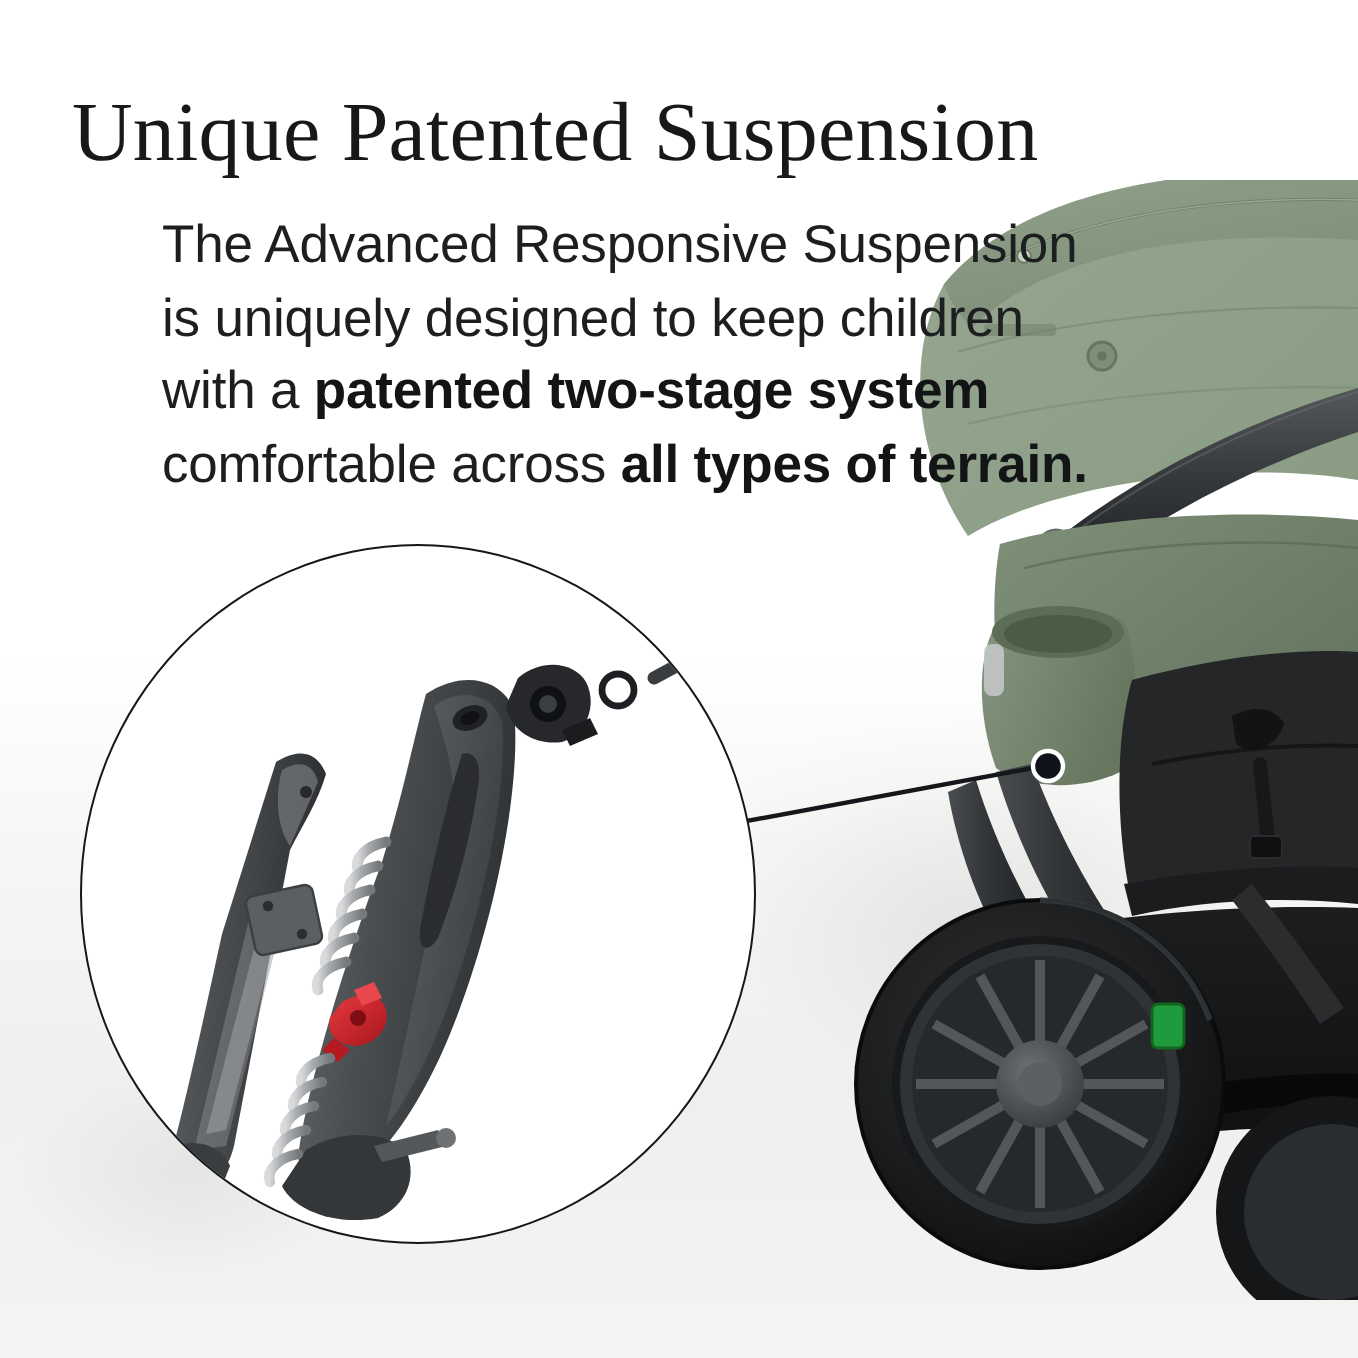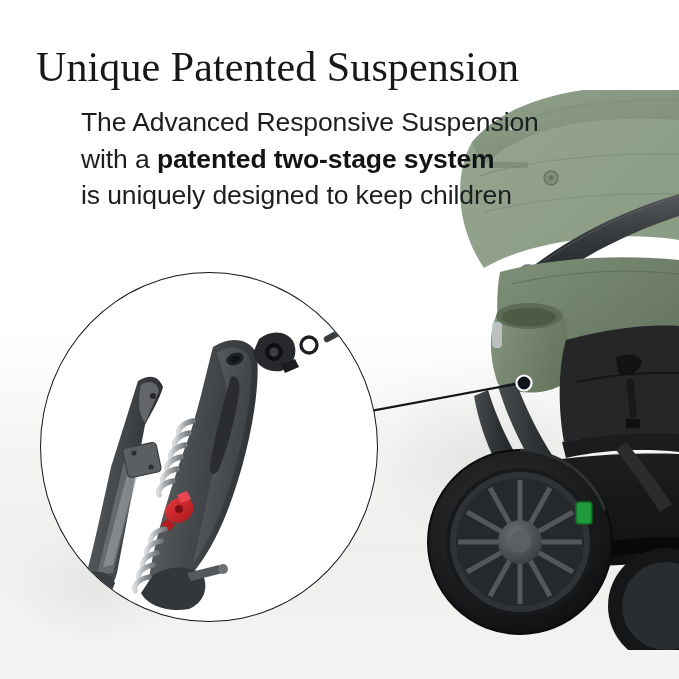--- a/index.html
+++ b/index.html
@@ -294,20 +294,23 @@
     </svg>
   </div>
 
   <div class="headline">Unique Patented Suspension</div>
 
   <div class="body-copy">
     <span class="ln">
       <span>The Advanced Responsive Suspension</span>
     </span>
     <span class="ln">
+      <span>is uniquely designed to keep children</span>
+    </span>
+    <span class="ln">
       <span>with a </span><b>patented two-stage system</b>
     </span>
     <span class="ln">
-      <span>is uniquely designed to keep children</span>
+      <span>comfortable across </span><b>all types of terrain.</b>
     </span>
   </div>
 
 </div>
 
 </body></html>

